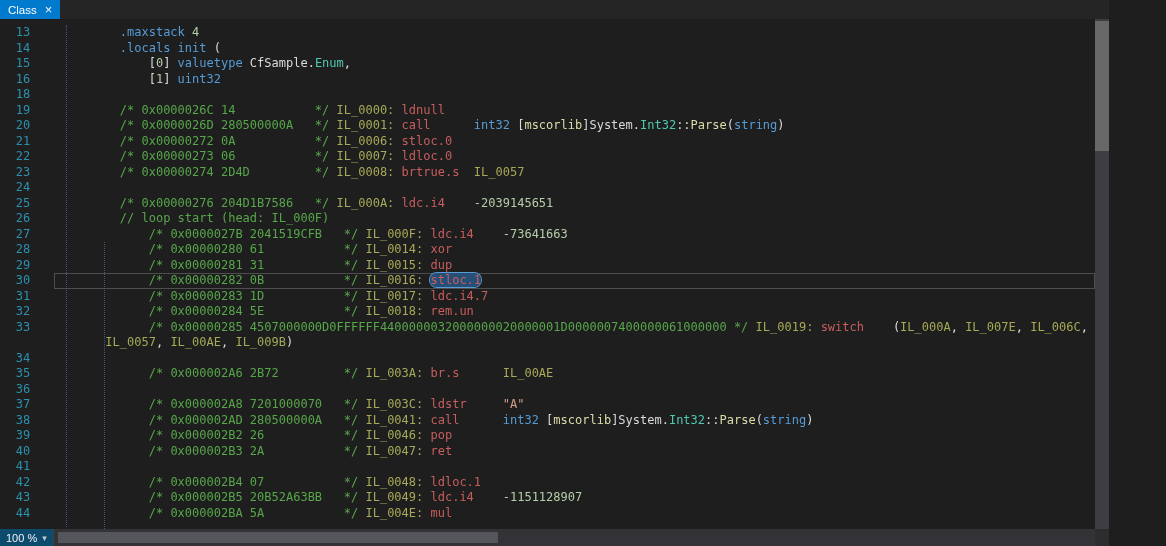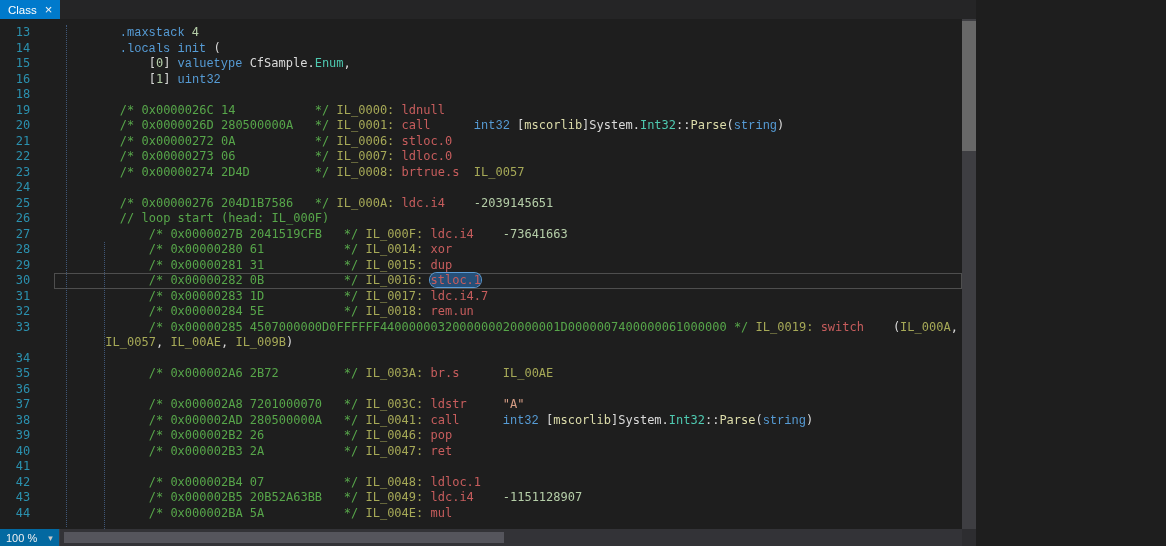--- a/index.html
+++ b/index.html
@@ -1,57 +1,57 @@
 <!DOCTYPE html>
 <html style="--tok-pl: #DADADA; --tok-kw: #569CD6; --tok-cm: #57A64A; --tok-lbl: #A6A957; --tok-op: #C75D5D; --tok-num: #B5CEA8; --tok-str: #D69D85; --tok-typ: #4EC9B0; --tok-mth: #DCDCAA; --tok-asm: #DCDCAA; --tok-ln: #2B91AF; --accent: #007ACC; --editor-bg: #1E1E1E; --cur-border: #4E4E4E; --sel-bg: #264F78; --sel-border: #5A9BD5; --guide: #4A6A96;"><head>
 <meta charset="utf-8">
 <style>
   * { margin:0; padding:0; box-sizing:border-box; }
   html,body { width:1166px; height:546px; overflow:hidden; background:#1E1E1E; }
-  .window { position:relative; width:976px; height:546px; background:var(--editor-bg,#1E1E1E);
+  .window { position:relative; width:1109px; height:546px; background:var(--editor-bg,#1E1E1E);
             font-family:"Liberation Sans", sans-serif; }
 
   
   .tabbar { position:absolute; top:0; left:0; right:0; height:19px; background:#252526;
             display:flex; align-items:stretch; }
   .tab { background:var(--accent,#007ACC); color:#FFFFFF; display:flex; align-items:center;
          padding:0 8px; font-size:11.5px; gap:8px; cursor:default; }
   .tab-close { font-size:13px; line-height:13px; color:#F5F5F5; }
 
   
   .editor { position:absolute; top:19px; left:0; right:0; bottom:17px; background:var(--editor-bg,#1E1E1E); overflow:hidden; }
   .rows { position:absolute; top:0; left:0; right:14px; bottom:0; padding-top:6px; overflow:hidden;
           font-family:"DejaVu Sans Mono","Liberation Mono",monospace; font-size:12px; }
   .row { display:flex; height:15.5px; line-height:15.5px; white-space:pre; }
   .ln { flex:none; width:54px; text-align:center; padding-right:8px; color:var(--tok-ln,#2B91AF); }
   .lc { flex:1; padding-left:8px; position:relative; }
   .current-line .lc { box-shadow: inset 0 0 0 1px var(--cur-border,#4E4E4E); }
 
   .tok-pl  { color:var(--tok-pl,#DADADA); }
-  .tok-kw  { color:var(--tok-kw,#569CD6);font-family:Liberation Mono, monospace; }
+  .tok-kw  { color:var(--tok-kw,#569CD6); }
   .tok-cm  { color:var(--tok-cm,#57A64A); }
   .tok-lbl { color:var(--tok-lbl,#A6A957); }
   .tok-op  { color:var(--tok-op,#C75D5D);text-align:right; }
   .tok-num { color:var(--tok-num,#B5CEA8); }
   .tok-str { color:var(--tok-str,#D69D85); }
   .tok-typ { color:var(--tok-typ,#4EC9B0);margin-top:16px; }
   .tok-mth { color:var(--tok-mth,#DCDCAA);text-align:right; }
   .tok-asm { color:var(--tok-asm,#DCDCAA);text-align:right; }
   .tok-sel { background:var(--sel-bg,#264F78); box-shadow:0 0 0 1px var(--sel-border,#5A9BD5);border-radius:7px; }
 
   .guide { position:absolute; width:0; border-left:1px dotted var(--guide,#4A6A96); opacity:.75; }
   .guide-a { left:66px;  top:6px;   height:502px; }
   .guide-b { left:104px; top:223px; height:287px; }
 
   
   .vscroll { position:absolute; top:0; right:0; bottom:0; width:14px; background:#3E3E42; }
   .vthumb  { position:absolute; top:2px; left:0; width:14px; height:130px; background:#686868; }
 
   .statusbar { position:absolute; bottom:0; left:0; right:0; height:17px; background:#2D2D30; display:flex; }
-  .zoom { flex:none; display:flex; align-items:center; gap:11px; padding:0 6px; background:#0369a1;
+  .zoom { flex:none; display:flex; align-items:center; gap:5px; padding:0 6px; background:#0c4a6e;
           border-right:1px solid #3F3F46; color:#F1F1F1; font-size:11px; }
   .zoom-arrow { font-size:9px; color:#C8C8C8; }
   .hscroll { flex:1; position:relative; background:#333337; }
   .hthumb { position:absolute; left:4px; top:3px; height:11px; width:440px; background:#55555C; }
   .corner { flex:none; width:14px; background:#2D2D30; }
 </style>
 </head>
 <body>
 
 <div class="window">

